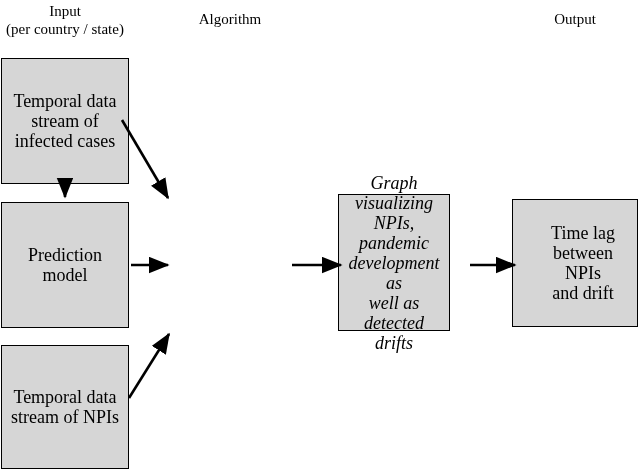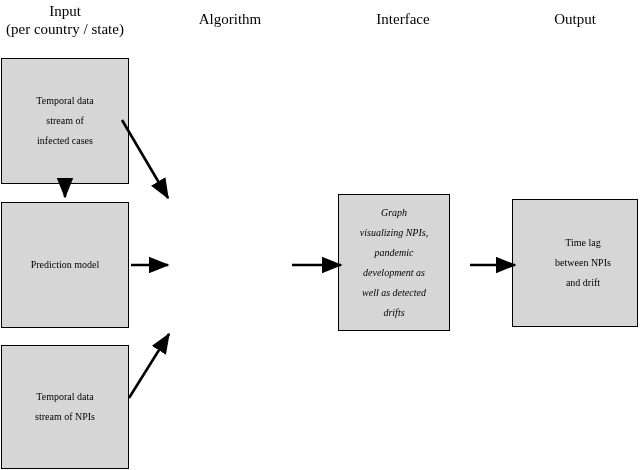--- a/index.html
+++ b/index.html
@@ -29,21 +29,21 @@
   }
   .box {
     position: absolute;
     background: #d6d6d6;
     border: 1px solid #000000;
     box-sizing: border-box;
     display: flex;
     align-items: center;
     justify-content: center;
     text-align: center;
-    font-size: 10px;
+    font-size: 18px;
     line-height: 20px;
     padding: 4px 6px;
     white-space: pre-line;
   }
   svg.arrows {
     position: absolute;
     left: 0;
     top: 0;
     width: 640px;
     height: 470px;
@@ -51,21 +51,20 @@
   }
 </style>
 </head>
 <body>
 
 <div id="stage">
 
   <div class="col-header" style="left:0px; top:2px; width:130px;">Input
 (per country / state)</div>
   <div class="col-header" style="left:165px; top:10px; width:130px;font-family:Liberation Serif, serif;">Algorithm</div>
-  <div class="col-header" style="left:338px; top:10px; width:130px;">Interface</div>
   <div class="col-header" style="left:512px; top:10px; width:126px;">Output</div>
 
   <div class="box" style="left:1px; top:58px; width:128px; height:126px;">Temporal data
 stream of
 infected cases</div>
 
   <div class="box" style="left:1px; top:202px; width:128px; height:126px;">Prediction model</div>
 
   <div class="box" style="left:1px; top:345px; width:128px; height:124px;">Temporal data
 stream of NPIs</div>

